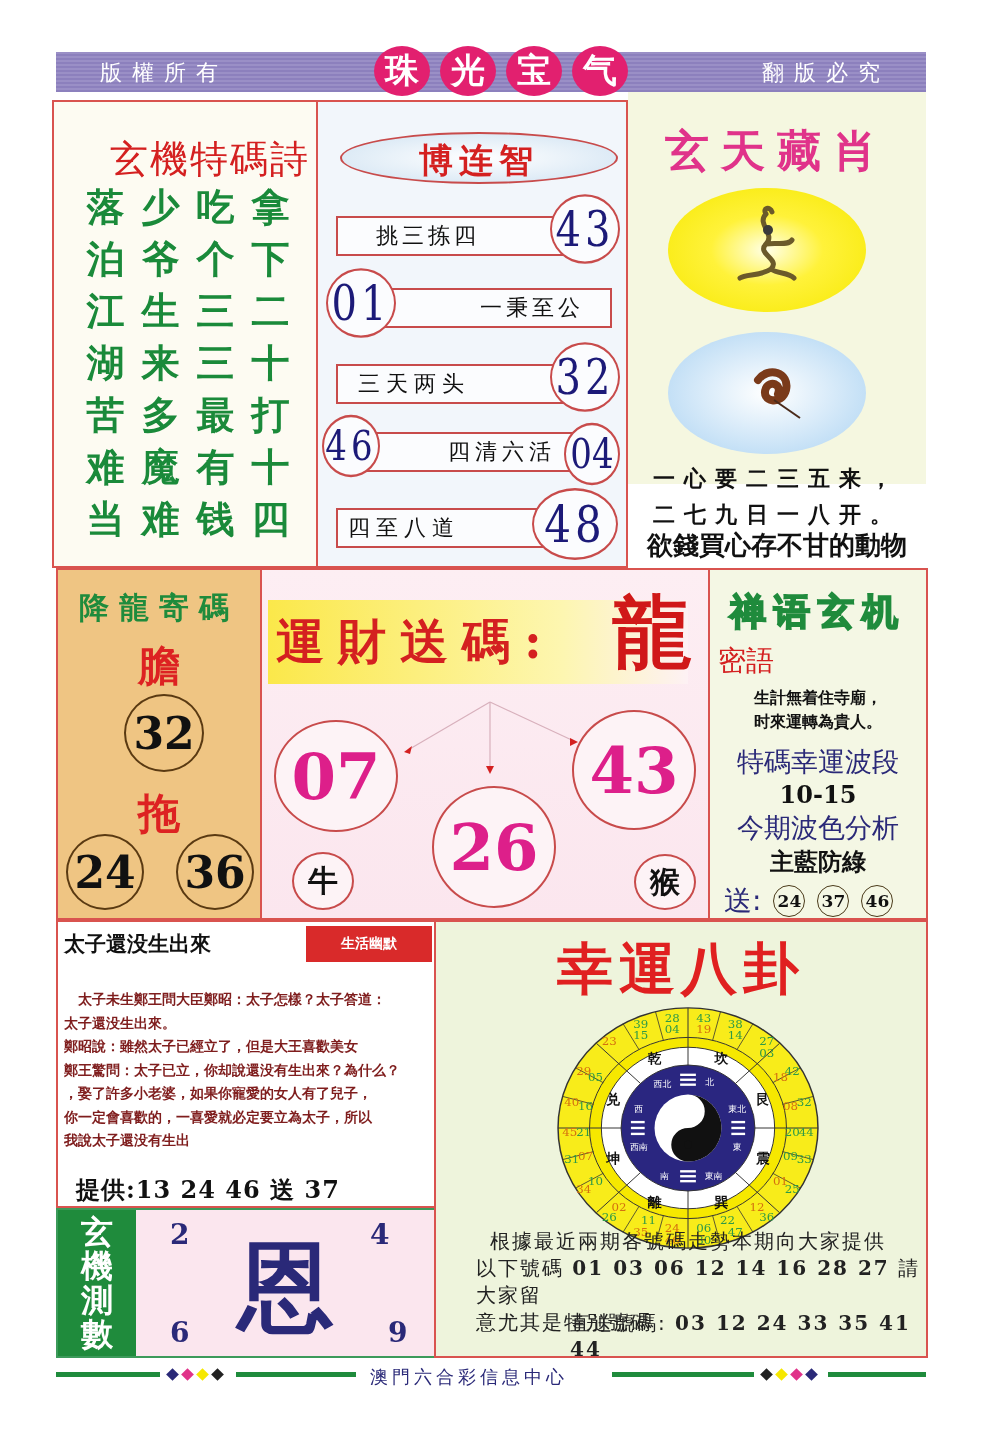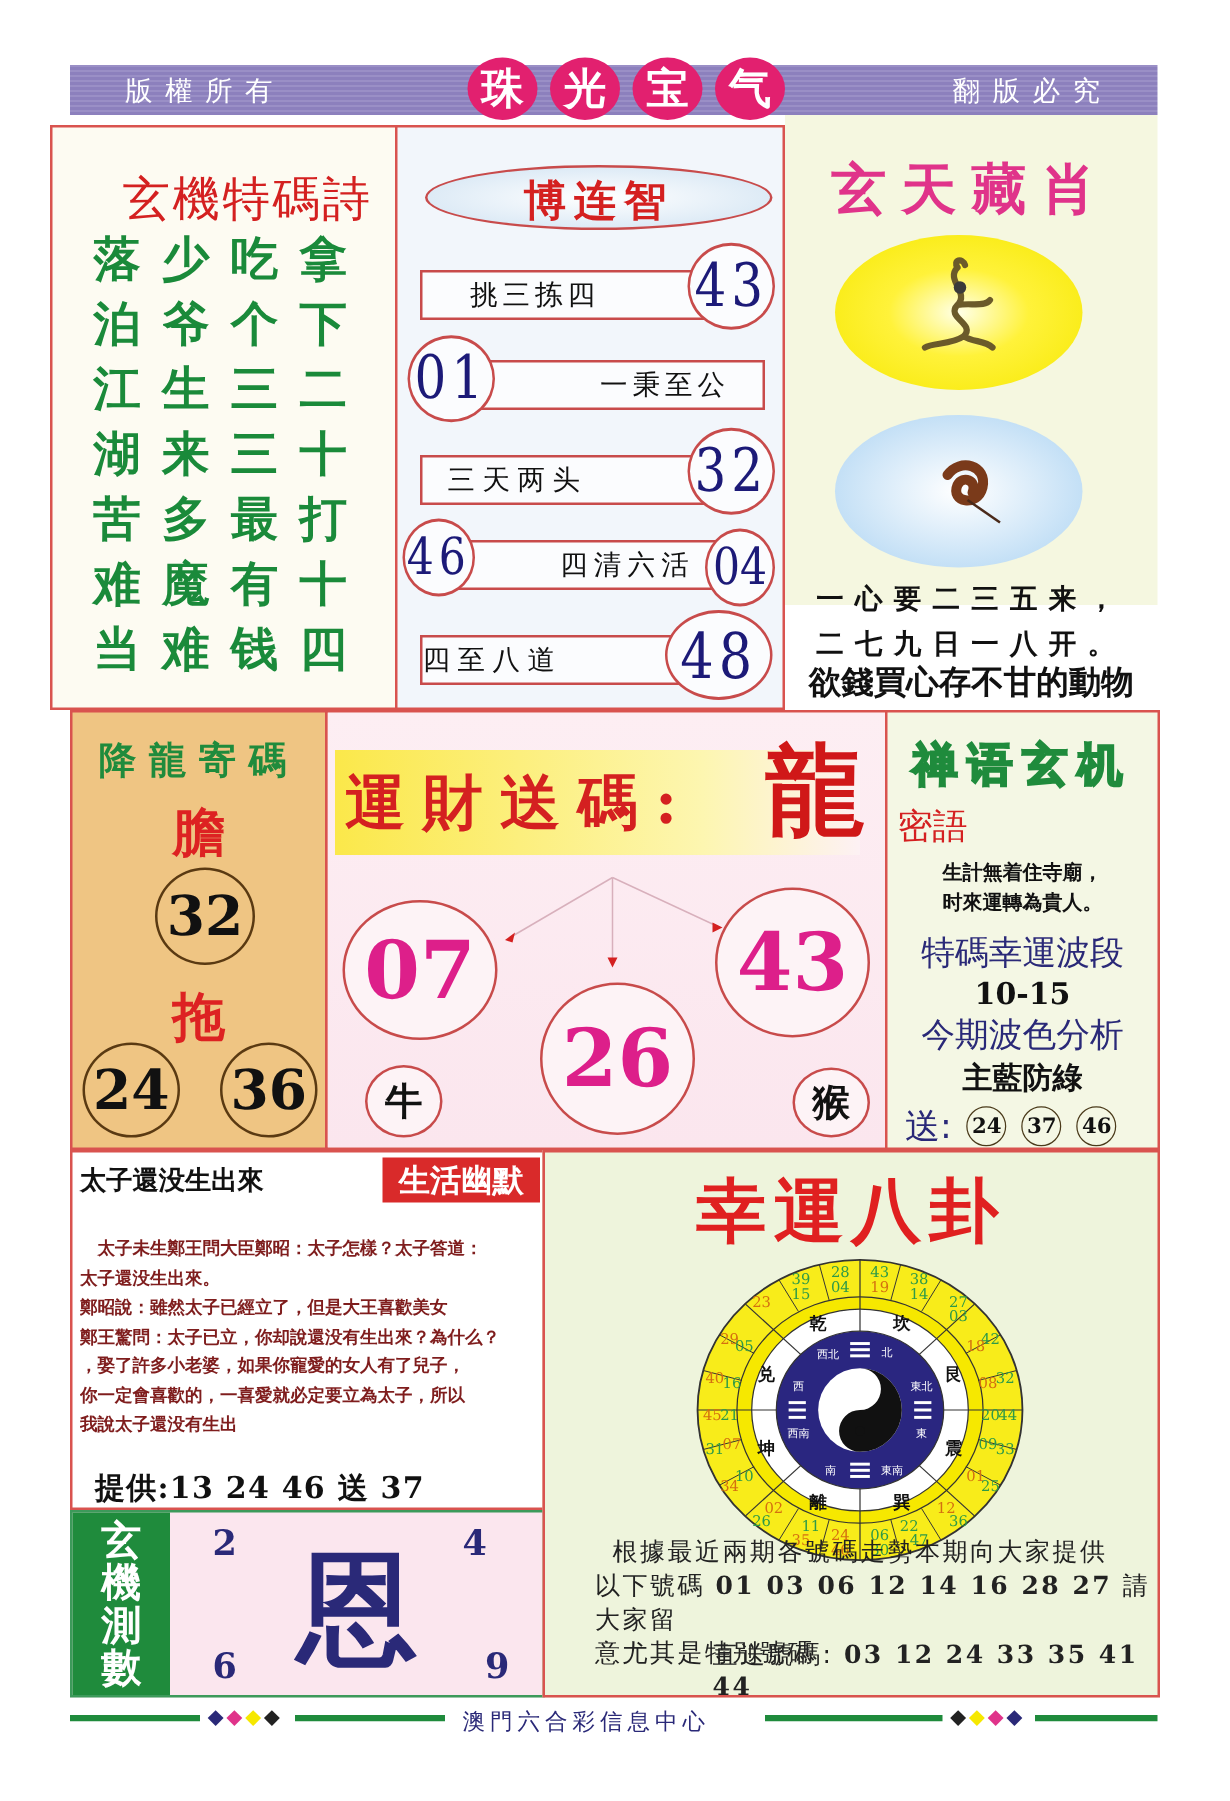--- a/index.html
+++ b/index.html
@@ -13,21 +13,21 @@
     background: repeating-linear-gradient(180deg, #9a8fc6 0px, #9a8fc6 2px, #8c80bd 2px, #8c80bd 4px); }
   .header-left, .header-right { top: 6px; color: #fff; font-size: 22px; letter-spacing: 10px; font-family: "DejaVu Serif", serif; }
   .header-left { left: 44px; }
   .header-right { right: 36px; }
   .header-badges { left: 318px; top: -6px; display: flex; gap: 10px; }
   .badge-circle { width: 56px; height: 50px; border-radius: 50%; background: #e2206f; color: #fff; font-weight: bold; font-size: 34px;
     display: flex; align-items: center; justify-content: center; font-family: "DejaVu Sans", sans-serif; }
 
   
   .panel { border: 2px solid #d9534f; }
-  .p-poem { left: 40px; top: 100px; width: 316px; height: 468px; background: #fdfbf2; }
+  .p-poem { left: 52px; top: 100px; width: 316px; height: 468px; background: #fdfbf2; }
   .p-bolianzhi { left: 316px; top: 100px; width: 312px; height: 468px; background: #f2f6fb; border-width: 2px; }
   .p-xuantian { left: 628px; top: 92px; width: 298px; height: 392px; background: #f5f7e0; border: none; }
 
   .poem-title { left: 0; right: 0; top: 32px; text-align: center; color: #d42020; font-size: 38px; letter-spacing: 2px; }
   .poem-grid { left: 24px; top: 82px; width: 220px; display: grid; grid-template-columns: repeat(4, 55px); row-gap: 6px; }
   .poem-grid span { color: #1a8a3a; font-size: 38px; font-weight: bold; text-align: center; height: 46px; line-height: 46px; }
 
   .blz-oval { left: 22px; top: 30px; width: 278px; height: 52px; border: 2px solid #c84b4b; border-radius: 50%;
     background: radial-gradient(ellipse at center, #ffffff 0%, #cfe2f2 100%); }
   .blz-title { left: 0; right: 0; top: 4px; text-align: center; color: #d42020; font-size: 34px; letter-spacing: 6px; font-weight: bold; }
@@ -68,21 +68,21 @@
   .cy-blue { left: 0; right: 0; text-align: center; color: #2a2978; font-size: 27px; font-family: "DejaVu Sans", sans-serif; }
   .cy-black { left: 0; right: 0; text-align: center; color: #111; font-size: 24px; font-weight: bold; }
   .cy-send { left: 14px; top: 312px; display: flex; align-items: center; gap: 6px; }
   .cy-send-label { color: #2a2978; font-size: 28px; font-family: "DejaVu Sans", sans-serif; }
   .cy-ball { width: 32px; height: 32px; border: 1.5px solid #4a3a1a; border-radius: 50%; font-size: 17px; font-weight: bold; color: #111;
     display: flex; align-items: center; justify-content: center; margin-left: 6px; }
 
   
   .p-taizi { left: 56px; top: 920px; width: 380px; height: 288px; background: #ffffff; }
   .tz-title { left: 6px; top: 8px; color: #111; font-size: 21px; font-weight: bold; }
-  .tz-tag { left: 248px; top: 4px; width: 126px; height: 36px; background: #d92a2a; color: #fff; font-size: 25px; font-weight: bold;
+  .tz-tag { left: 248px; top: 4px; width: 126px; height: 36px; background: #d92a2a; color: #fff; font-size: 14px; font-weight: bold;
     display: flex; align-items: center; justify-content: center; font-family: "DejaVu Sans", sans-serif; }
   .tz-body { left: 6px; top: 66px; width: 370px; color: #7f1d1d; font-size: 14px; line-height: 23.5px; font-weight: bold; }
   .tz-body p { white-space: nowrap; overflow: hidden; }
   .tz-provide { left: 18px; top: 252px; color: #111; font-size: 24px; font-weight: bold; letter-spacing: 1px; }
 
   .p-xuanji { left: 56px; top: 1208px; width: 380px; height: 150px; background: #fbe6ee; border: 2px solid #3c9a5a; }
   .xj-side { left: 0; top: 0; width: 78px; height: 146px; background: #1f8b3c; color: #fff; font-size: 32px; font-weight: bold;
     display: flex; flex-direction: column; align-items: center; justify-content: center; line-height: 34px; font-family: "DejaVu Sans", sans-serif; }
   .xj-num { color: #2a2978; font-size: 28px; font-weight: bold; }
   .xj-main { left: 180px; top: 14px; color: #2a2978; font-size: 96px; font-weight: bold; font-family: "DejaVu Sans", sans-serif; }
@@ -168,21 +168,21 @@
     <span style="letter-spacing:6px;">三天两头</span>
   </div>
   <div class="blz-num" style="left:232px; top:246px; width:70px; height:58px;">32</div>
 
   <div class="blz-bar" style="left:44px; top:330px; width:220px; justify-content:flex-end; padding-right:24px;">
     <span style="letter-spacing:5px;">四清六活</span>
   </div>
   <div class="blz-num" style="left:4px; top:318px; width:58px; height:52px; font-size:34px;">46</div>
   <div class="blz-num" style="left:246px; top:326px; width:56px; height:52px; font-size:34px; letter-spacing:0;">04</div>
 
-  <div class="blz-bar" style="left:18px; top:406px; width:220px; ">
+  <div class="blz-bar" style="left:18px; top:406px; width:220px; padding-left:10px;">
     <span style="letter-spacing:6px;">四至八道</span>
   </div>
   <div class="blz-num" style="left:214px; top:392px; width:86px; height:60px; font-size:42px;">48</div>
 </div>
 
 <div class="abs p-xuantian">
   <div class="abs xt-title">玄天藏肖</div>
   <div class="abs oval-yellow">
     <svg class="abs dragon" viewBox="0 0 80 90">
       <path d="M40 10 C30 20, 50 30, 40 40 C30 50, 55 55, 45 65 C35 72, 20 70, 14 74 M40 40 C50 38, 62 42, 66 36 M45 65 C52 70, 62 68, 68 74 M40 10 C36 4, 44 2, 46 8" stroke="#6b5a2a" stroke-width="5" fill="none" stroke-linecap="round"></path>

